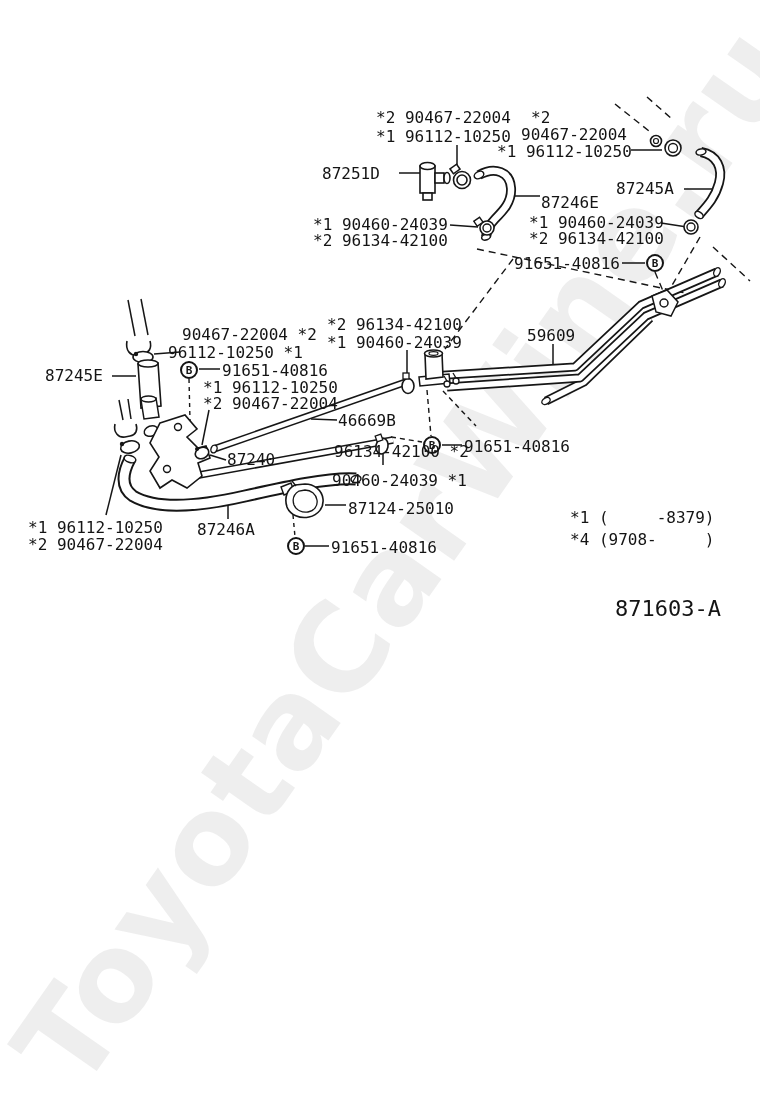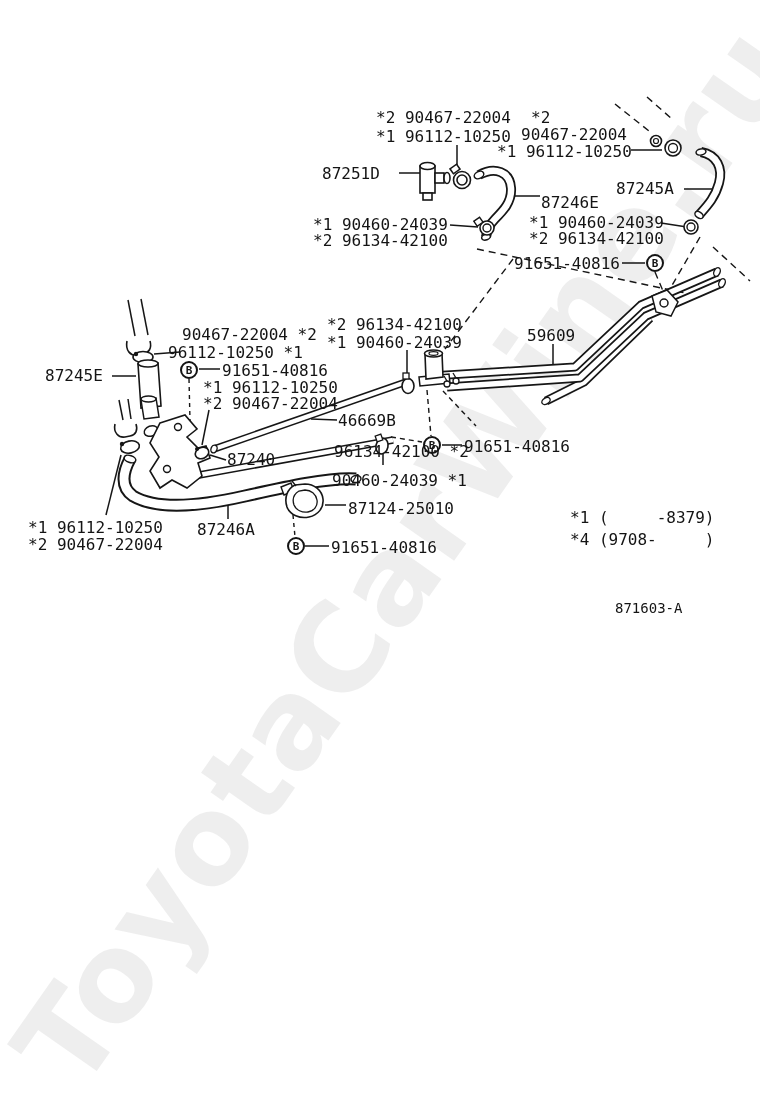--- a/index.html
+++ b/index.html
@@ -5,21 +5,21 @@
   html,body{margin:0;padding:0;background:#ffffff;}
   .stage{position:relative;width:760px;height:1112px;background:#fff;overflow:hidden;
          font-family:"DejaVu Sans Mono", monospace;}
   .watermark{position:absolute;left:-215px;top:492px;width:1220px;height:160px;
              line-height:160px;text-align:center;font-family:"DejaVu Sans", sans-serif;
              font-weight:bold;font-size:122px;letter-spacing:2px;color:rgba(60,60,60,0.085);
              transform:rotate(-55deg);white-space:nowrap;user-select:none;}
   svg.art{position:absolute;left:0;top:0;}
   .lbl{position:absolute;font-size:16px;font-weight:normal;color:#141414;
        white-space:pre;letter-spacing:0px;line-height:17px;}
-  .lbl.big{font-size:14px;}
+  .lbl.big{font-size:22px;}
   .bsym{position:absolute;width:18px;height:18px;border:2px solid #141414;border-radius:50%;
         background:#fff;box-sizing:border-box;display:flex;align-items:center;justify-content:center;
         font-size:11px;font-weight:bold;color:#141414;}
 </style>
 </head>
 <body>
 
 <div class="stage">
 
   <div class="watermark">ToyotaCarWine.ru</div>

